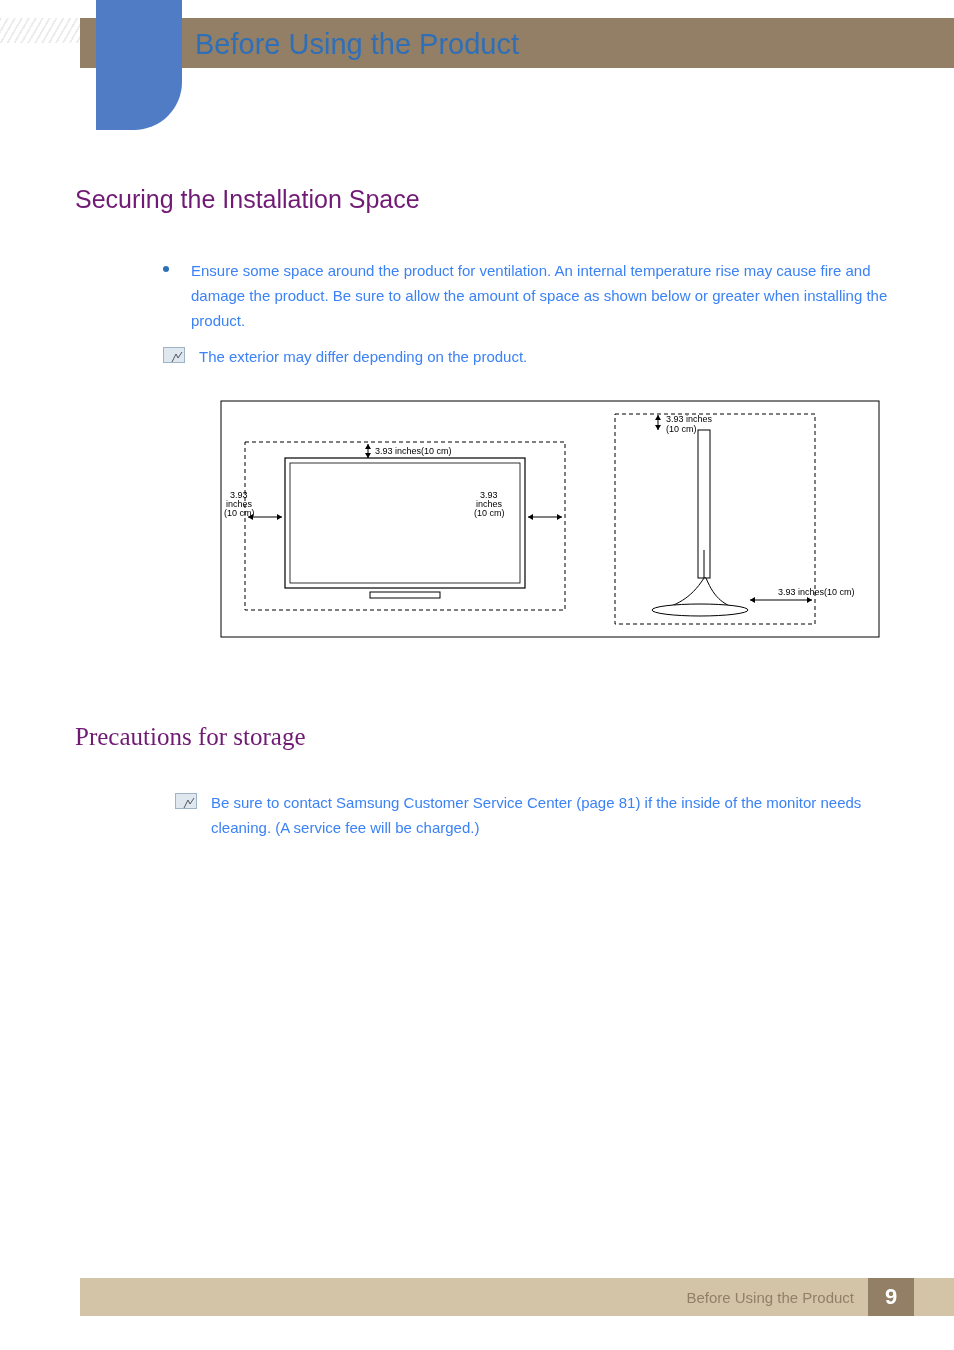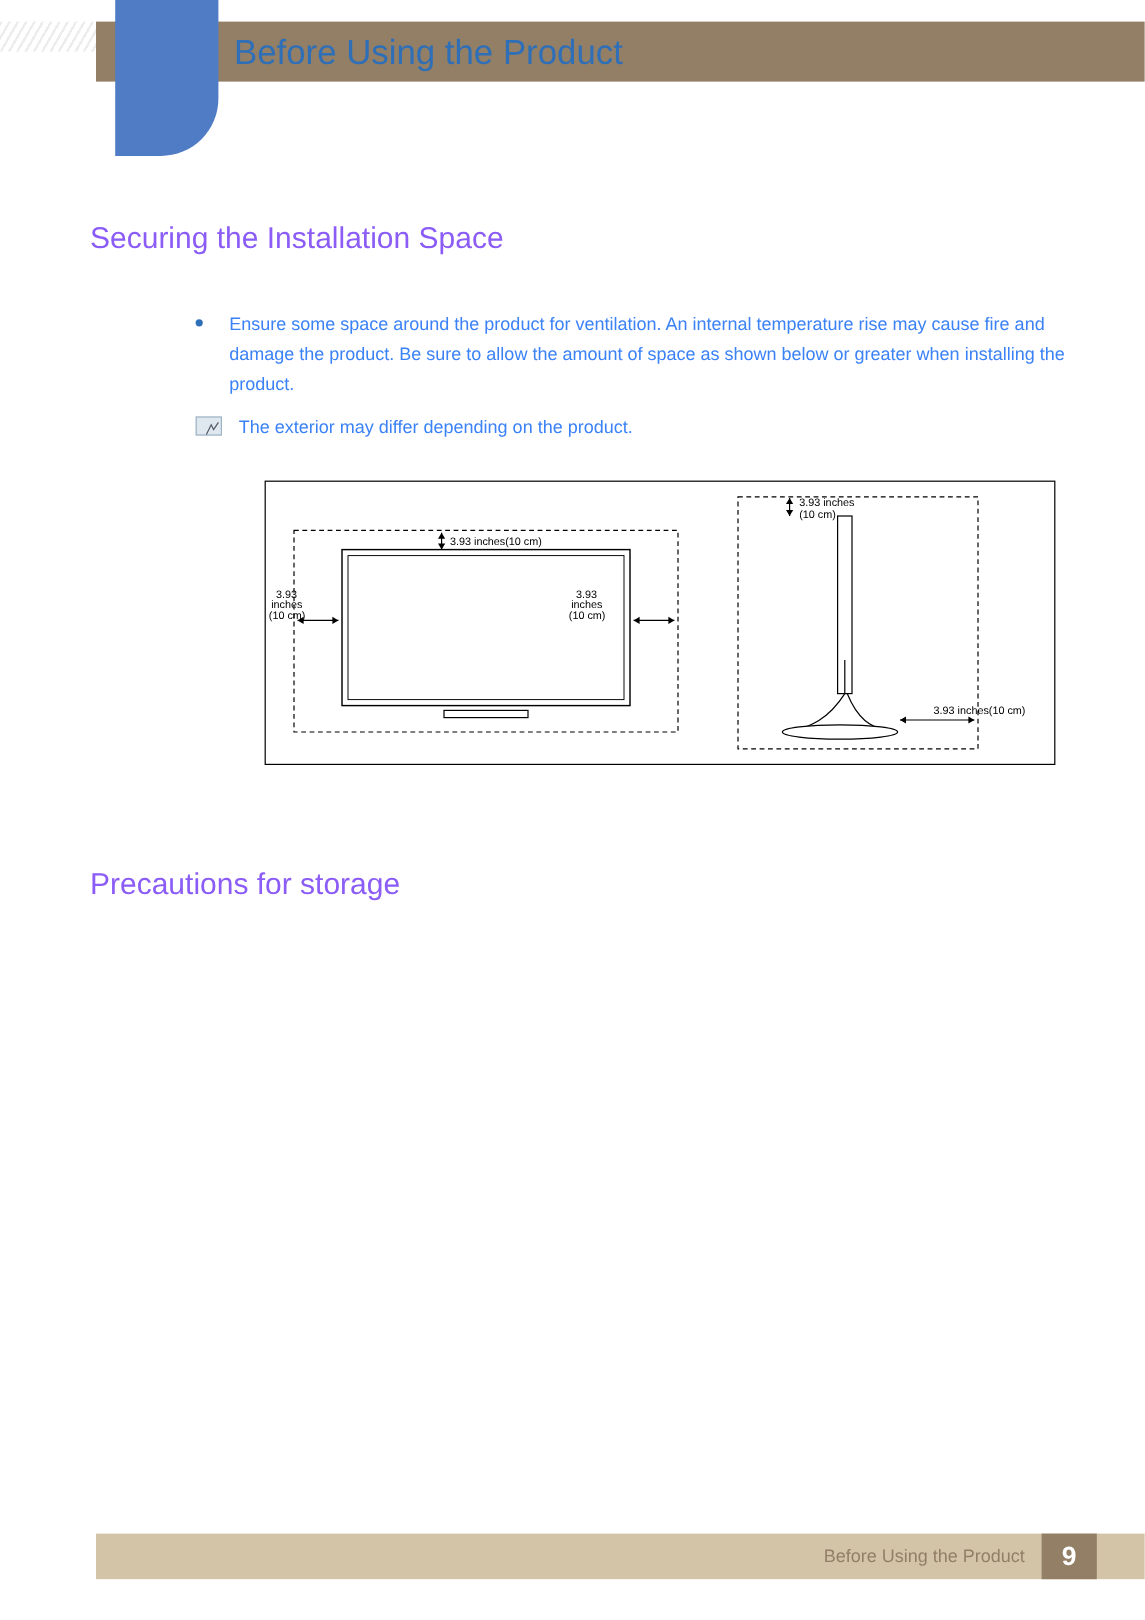--- a/index.html
+++ b/index.html
@@ -46,27 +46,28 @@
     font-weight: 400;
   }
   .content {
     position: absolute;
     top: 185px;
     left: 75px;
     right: 60px;
   }
   .section-heading {
     font-size: 25px;
-    color: #8b5cf6;
+    color: #701a75;
     font-weight: 400;
     margin-bottom: 45px;
   }
   .section-heading.second {
     margin-top: 85px;
     margin-bottom: 40px;
+    font-family: Liberation Serif, serif;
   }
   .bullet-row, .note-row {
     display: flex;
     align-items: flex-start;
     margin-left: 88px;
     margin-bottom: 12px;
   }
   .bullet-dot {
     width: 6px; height: 6px; border-radius: 50%;
     background: #2f6fb8;
@@ -197,19 +198,27 @@
 
       <line x1="530" y1="200" x2="592" y2="200" stroke="#000" stroke-width="1"></line>
       <path d="M530 200 l5 -3 l0 6 z" fill="#000"></path>
       <path d="M592 200 l-5 -3 l0 6 z" fill="#000"></path>
       <text x="558" y="195" font-size="9" fill="#000">3.93 inches(10 cm)</text>
     </svg>
   </div>
 
   <h2 class="section-heading second">Precautions for storage</h2>
 
+  <div class="note-row" style="margin-left:100px;">
+    <div class="note-icon">
+      <svg width="12" height="12" viewBox="0 0 12 12">
+          <path d="M1 11 L5 3 L7 7 L11 1" stroke="#556" stroke-width="1" fill="none"></path>
+        </svg>
+    </div>
+    <div class="body-text">Be sure to contact Samsung Customer Service Center (page 81) if the inside of the monitor needs cleaning. (A service fee will be charged.)</div>
+  </div>
 
 </div>
 
 <div class="footer">
   <span class="footer-text">Before Using the Product</span>
   <span class="footer-num">9</span>
 </div>
 
 </body></html>

